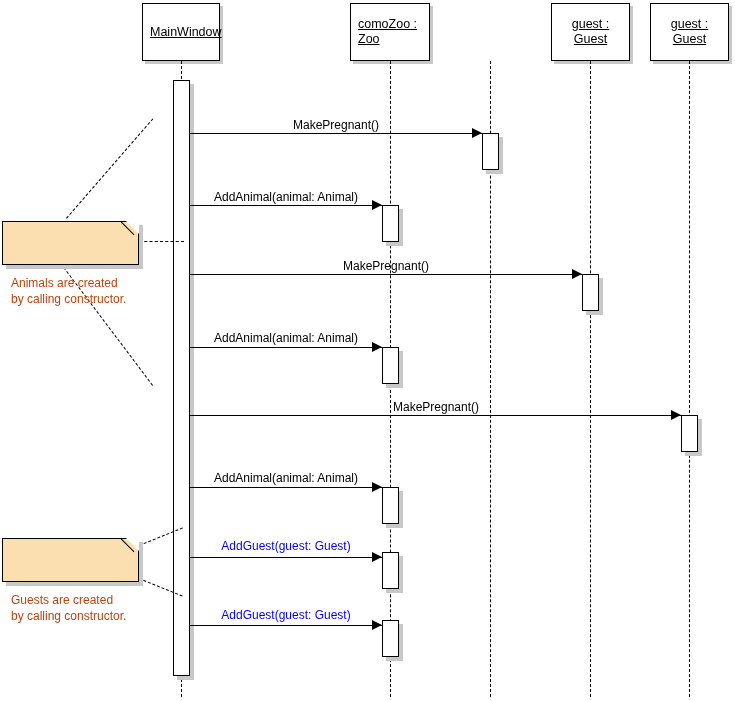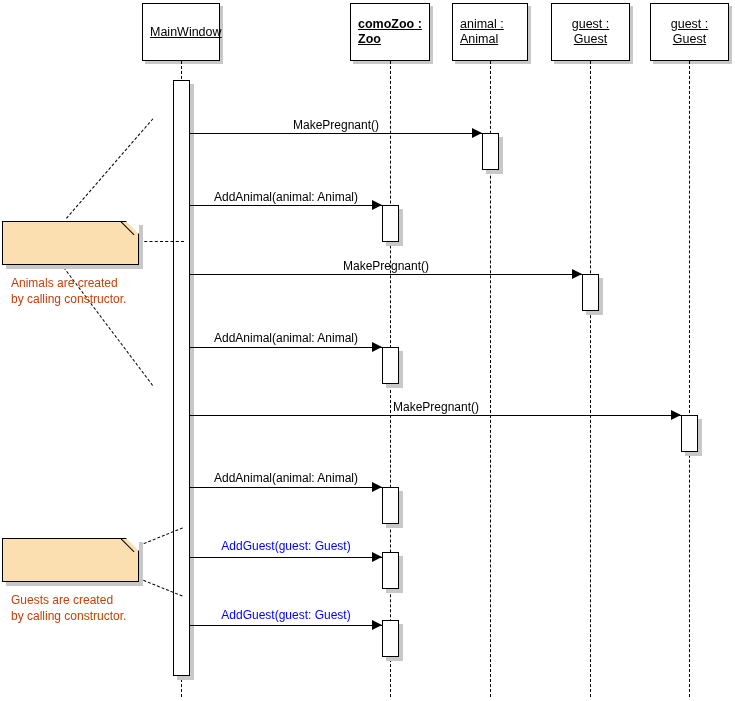--- a/index.html
+++ b/index.html
@@ -131,27 +131,24 @@
 </style>
 </head>
 <body>
 
 <div id="diagram">
 
   <div class="participant center" style="left:142px; top:3px; width:78px; height:58px;">
     <div class="pname"><span>MainWindow</span></div>
   </div>
 
-  <div class="participant" style="left:350px; top:3px; width:80px; height:58px;font-weight:bold;">
+  <div class="participant" style="left:350px; top:3px; width:80px; height:58px;">
     <div class="pname"><span>comoZoo :</span><br><span>Zoo</span></div>
   </div>
 
-  <div class="participant" style="left:452px; top:3px; width:76px; height:58px;">
-    <div class="pname"><span>animal :</span><br><span>Animal</span></div>
-  </div>
 
   <div class="participant center" style="left:551px; top:3px; width:79px; height:58px;">
     <div class="pname"><span>guest : Guest</span></div>
   </div>
 
   <div class="participant center" style="left:650px; top:3px; width:79px; height:58px;">
     <div class="pname"><span>guest : Guest</span></div>
   </div>
 
   <div class="lifeline" style="left:181px; top:61px; height:636px;"></div>

